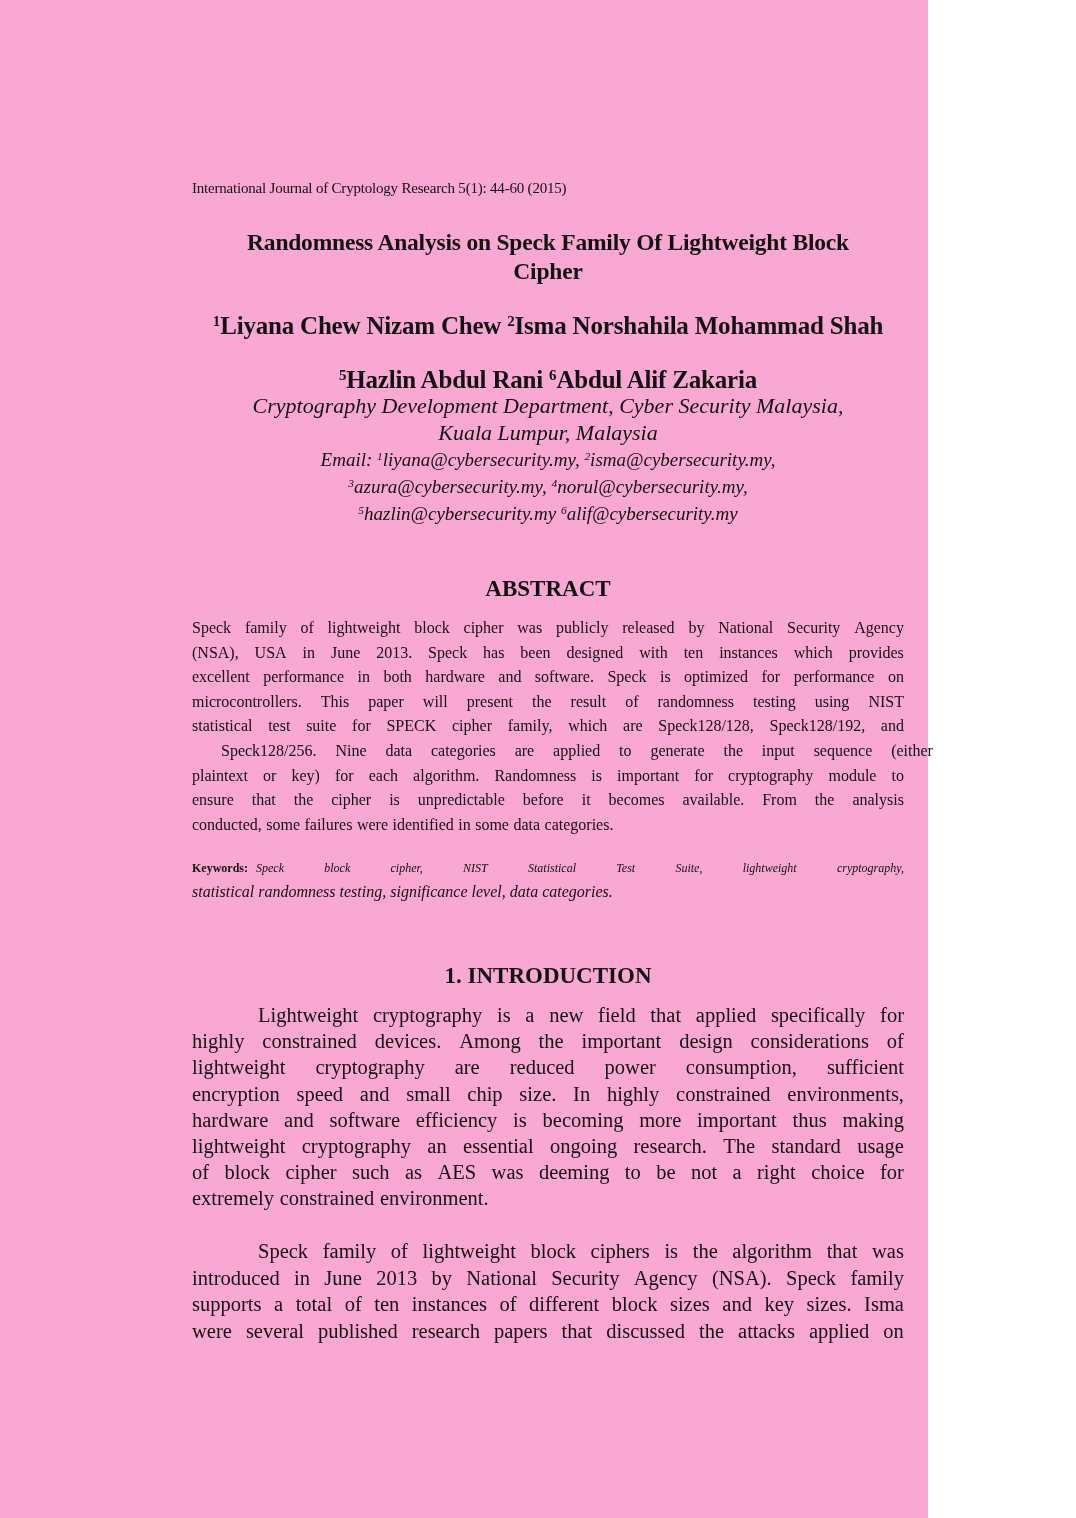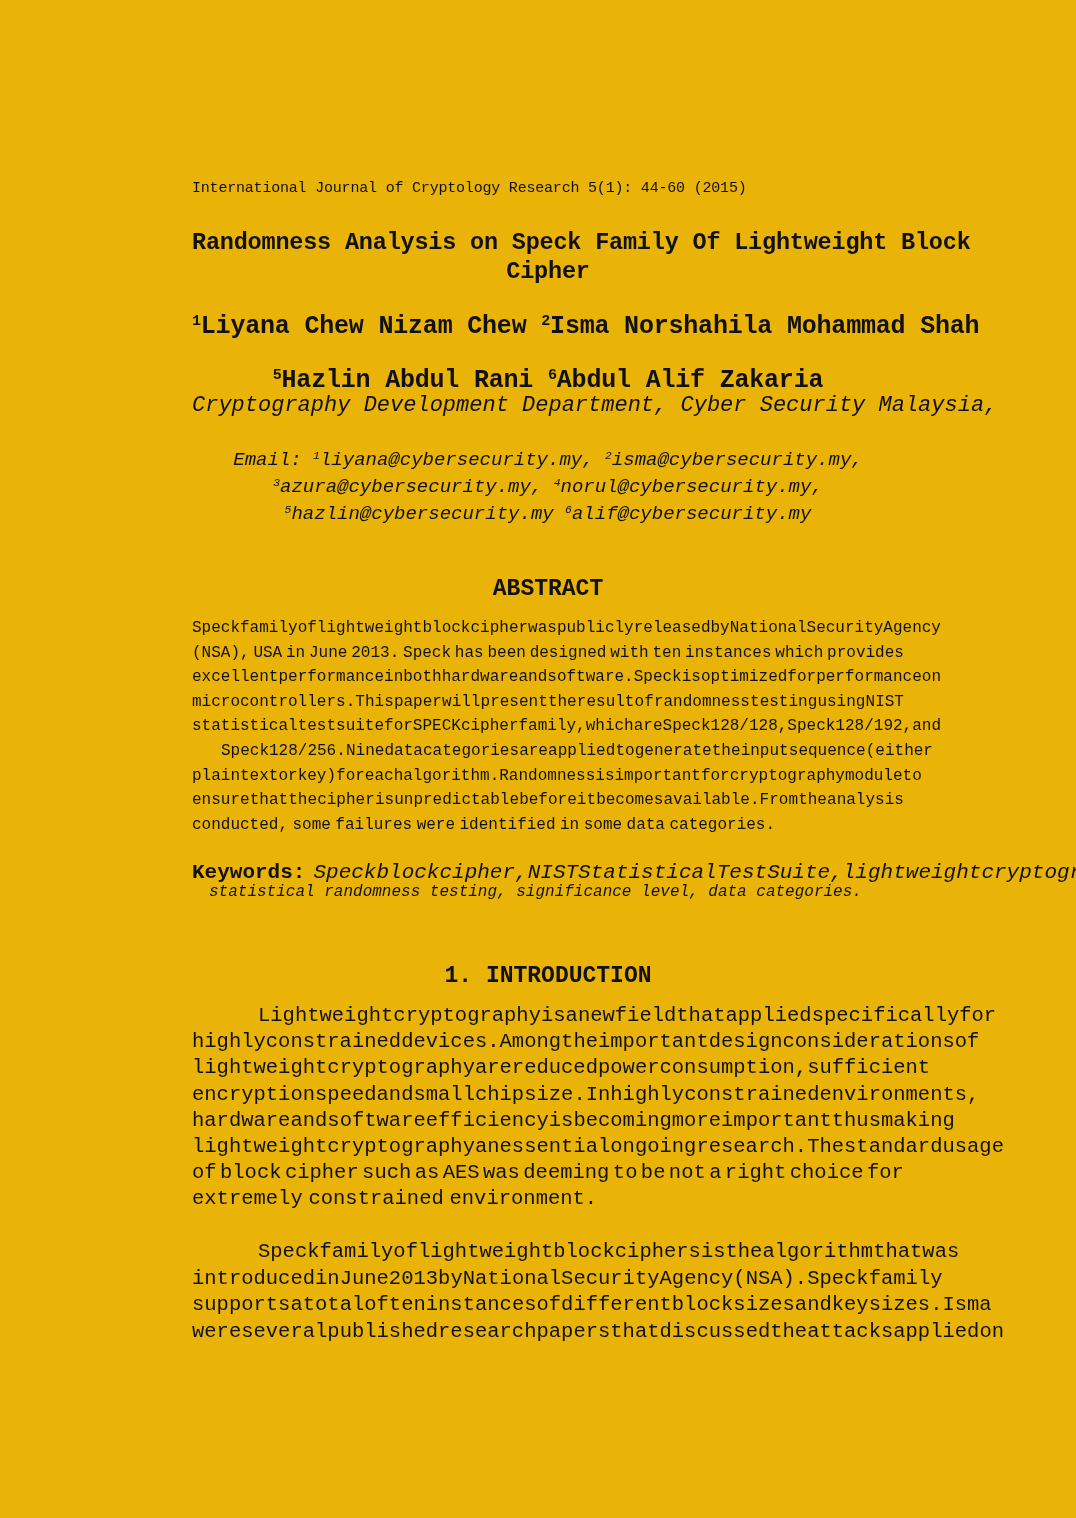--- a/index.html
+++ b/index.html
@@ -1,53 +1,54 @@
 <!DOCTYPE html>
 <html><head>
 <meta charset="utf-8">
 <style>
   html, body { margin: 0; padding: 0; background: #ffffff; }
   body { width: 1076px; height: 1518px; position: relative; overflow: hidden;
          font-family: "Liberation Serif", "DejaVu Serif", serif; color: #111; }
-  .page { position: absolute; left: 0; top: 0; width: 1076px; height: 1518px; background: #eab308; font-family: Liberation Mono, monospace; }
+  .page { position: absolute; left: 0; top: 0; width: 928px; height: 1518px; background: #f9a8d4; }
   .abs { position: absolute; white-space: nowrap; }
   .journal { left: 192px; top: 180px; font-size: 15px; letter-spacing: -0.2px; }
   .title { left: 192px; width: 712px; text-align: center; font-weight: bold; font-size: 23.5px; letter-spacing: -0.2px; }
   .author { left: 192px; width: 712px; text-align: center; font-weight: bold; font-size: 25px; letter-spacing: -0.2px; }
   .aff { left: 192px; width: 712px; text-align: center; font-style: italic; font-size: 22px; }
   .email { left: 192px; width: 712px; text-align: center; font-style: italic; font-size: 19px; }
   sup { font-size: 60%; vertical-align: 0.55em; line-height: 0; }
   .heading { left: 192px; width: 712px; text-align: center; font-weight: bold; font-size: 23px; }
   .just { left: 192px; width: 712px; display: flex; justify-content: space-between; }
   .just span.w { display: inline-block; }
   .abs-line { font-size: 16px; }
   .body-line { font-size: 20.5px; }
   .kw-label { font-weight: bold; }
-  .kw { font-style: italic; margin-left: 17px; }
+  .kw { font-style: italic; }
 </style>
 </head>
 <body>
 
 <div class="page">
 
   <div class="abs journal">International Journal of Cryptology Research 5(1): 44-60 (2015)</div>
 
-  <div class="abs title" style="top:229px;text-align:right;">Randomness Analysis on Speck Family Of Lightweight Block</div>
+  <div class="abs title" style="top:229px;">Randomness Analysis on Speck Family Of Lightweight Block</div>
   <div class="abs title" style="top:258px;">Cipher</div>
 
   <div class="abs author" style="top:312px;">
     <span><sup>1</sup><span>Liyana Chew Nizam Chew</span></span>
     <span><sup>2</sup><span>Isma Norshahila Mohammad Shah</span></span>
   </div>
   <div class="abs author" style="top:366px;">
     <span><sup>5</sup><span>Hazlin Abdul Rani</span></span>
     <span><sup>6</sup><span>Abdul Alif Zakaria</span></span>
   </div>
 
   <div class="abs aff" style="top:393px;">Cryptography Development Department, Cyber Security Malaysia,</div>
+  <div class="abs aff" style="top:420px;">Kuala Lumpur, Malaysia</div>
 
   <div class="abs email" style="top:449px;">
     <span>Email: </span><sup>1</sup><span>liyana@cybersecurity.my,</span>
     <sup>2</sup><span>isma@cybersecurity.my,</span>
   </div>
   <div class="abs email" style="top:476px;">
     <sup>3</sup><span>azura@cybersecurity.my,</span>
     <sup>4</sup><span>norul@cybersecurity.my,</span>
   </div>
   <div class="abs email" style="top:503px;">
@@ -182,21 +183,21 @@
         <span class="w">failures</span>
         <span class="w">were</span>
         <span class="w">identified</span>
         <span class="w">in</span>
         <span class="w">some</span>
         <span class="w">data</span>
         <span class="w">categories.</span>
       </div>
     </div>
 
-  <div class="abs" style="left:192px; top:861px; font-size:21px; width:712px; display:flex; justify-content:flex-start;">
+  <div class="abs" style="left:192px; top:861px; font-size:12px; width:712px; display:flex; justify-content:flex-start;">
     <span class="kw-label">Keywords:</span>
     <span class="kw" id="kw-line1" style="flex:1; display:flex; justify-content:space-between; margin-left:8px;">
         <span>Speck</span>
         <span>block</span>
         <span>cipher,</span>
         <span>NIST</span>
         <span>Statistical</span>
         <span>Test</span>
         <span>Suite,</span>
         <span>lightweight</span>

